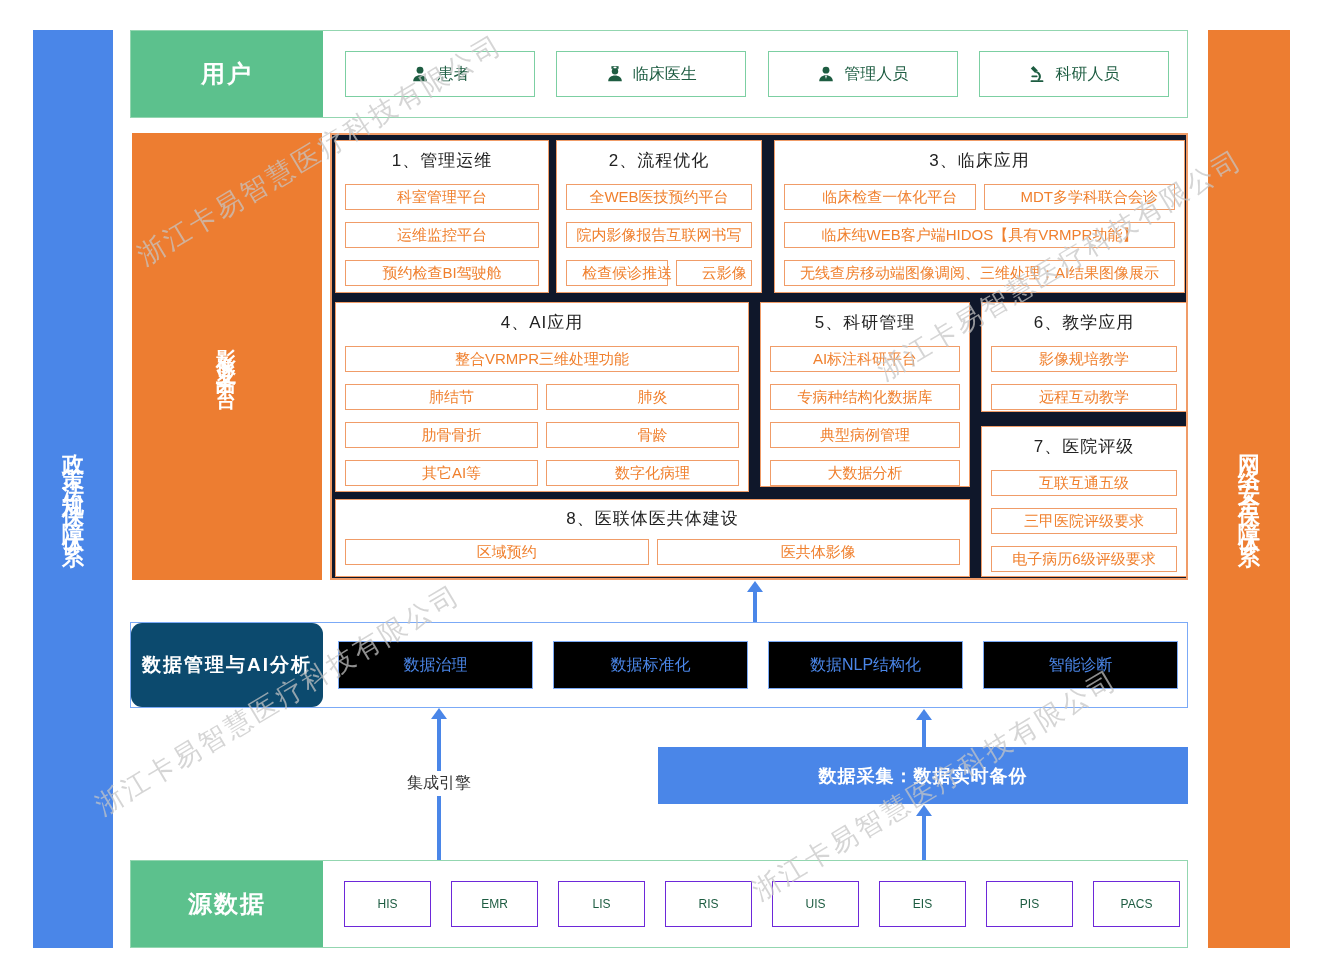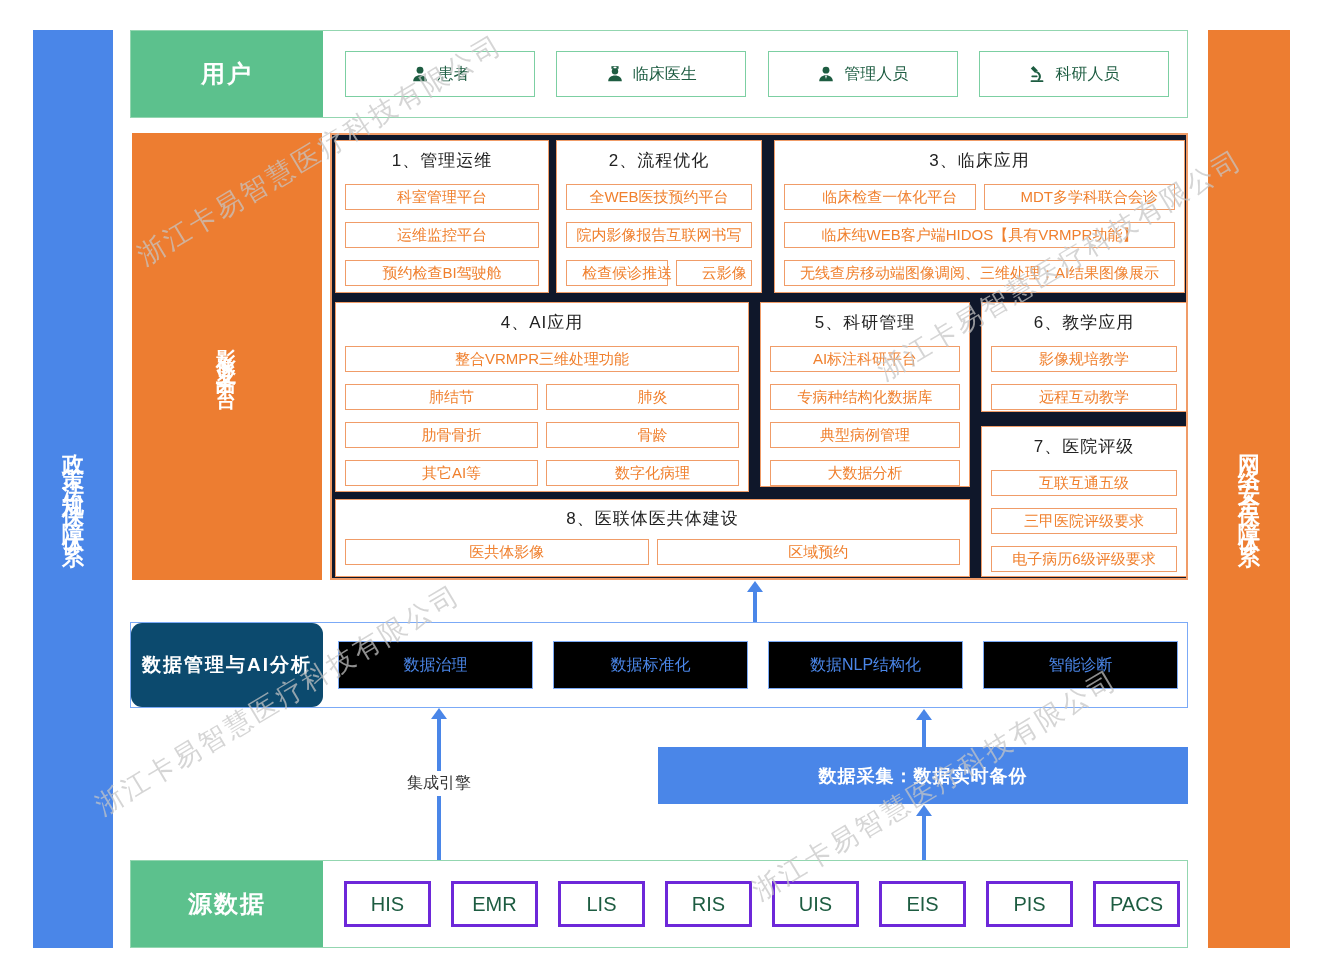--- a/index.html
+++ b/index.html
@@ -55,21 +55,21 @@
            display:flex; align-items:center; justify-content:center; background:#000000; }
 
   
   #collect-bar { position:absolute; left:658px; top:747px; width:530px; height:57px; background:#4a86e8;
                  color:#fff; font-size:18px; font-weight:bold; letter-spacing:1px;
                  display:flex; align-items:center; justify-content:center; }
 
   
   #source-row { top:860px; height:88px; border:1px solid #93d6b0; }
   #source-row .row-items { padding:0 19px 0 21px; }
-  .s-box { width:87px; height:46px; border:3px solid #6d28d9; color:#1d5c41; font-size:20px;
+  .s-box { width:87px; height:46px; border:1px solid #6d28d9; color:#1d5c41; font-size:12px;
            display:flex; align-items:center; justify-content:center; background:#fff; }
 
   
   .arrow { position:absolute; width:16px; z-index:5; }
   .arrow .head { width:0; height:0; border-left:8px solid transparent; border-right:8px solid transparent;
                  border-bottom:11px solid #4a86e8; margin:0 auto; }
   .arrow .stem { width:4px; background:#4a86e8; margin:0 auto; }
   #int-label { position:absolute; left:400px; top:771px; width:78px; height:25px; background:#fff; z-index:6;
                display:flex; align-items:center; justify-content:center; color:#333; font-size:16px; }
 </style>
@@ -197,22 +197,22 @@
     <div class="sec" style="left:649px; top:291px; width:206px; height:151px;">
       <div class="sec-title">7、医院评级</div>
       <div class="oi">互联互通五级</div>
       <div class="oi">三甲医院评级要求</div>
       <div class="oi">电子病历6级评级要求</div>
     </div>
 
     <div class="sec" style="left:3px; top:364px; width:635px; height:78px; padding-top:7px;">
       <div class="sec-title" style="margin-bottom:9px;">8、医联体医共体建设</div>
       <div class="orow">
+        <div class="oi">区域预约</div>
         <div class="oi">医共体影像</div>
-        <div class="oi">区域预约</div>
       </div>
     </div>
 
   </div>
 
   <div class="arrow" style="left:747px; top:581px;">
     <div class="head"></div>
       <div class="stem" style="height:30px;"></div>
   </div>
 

